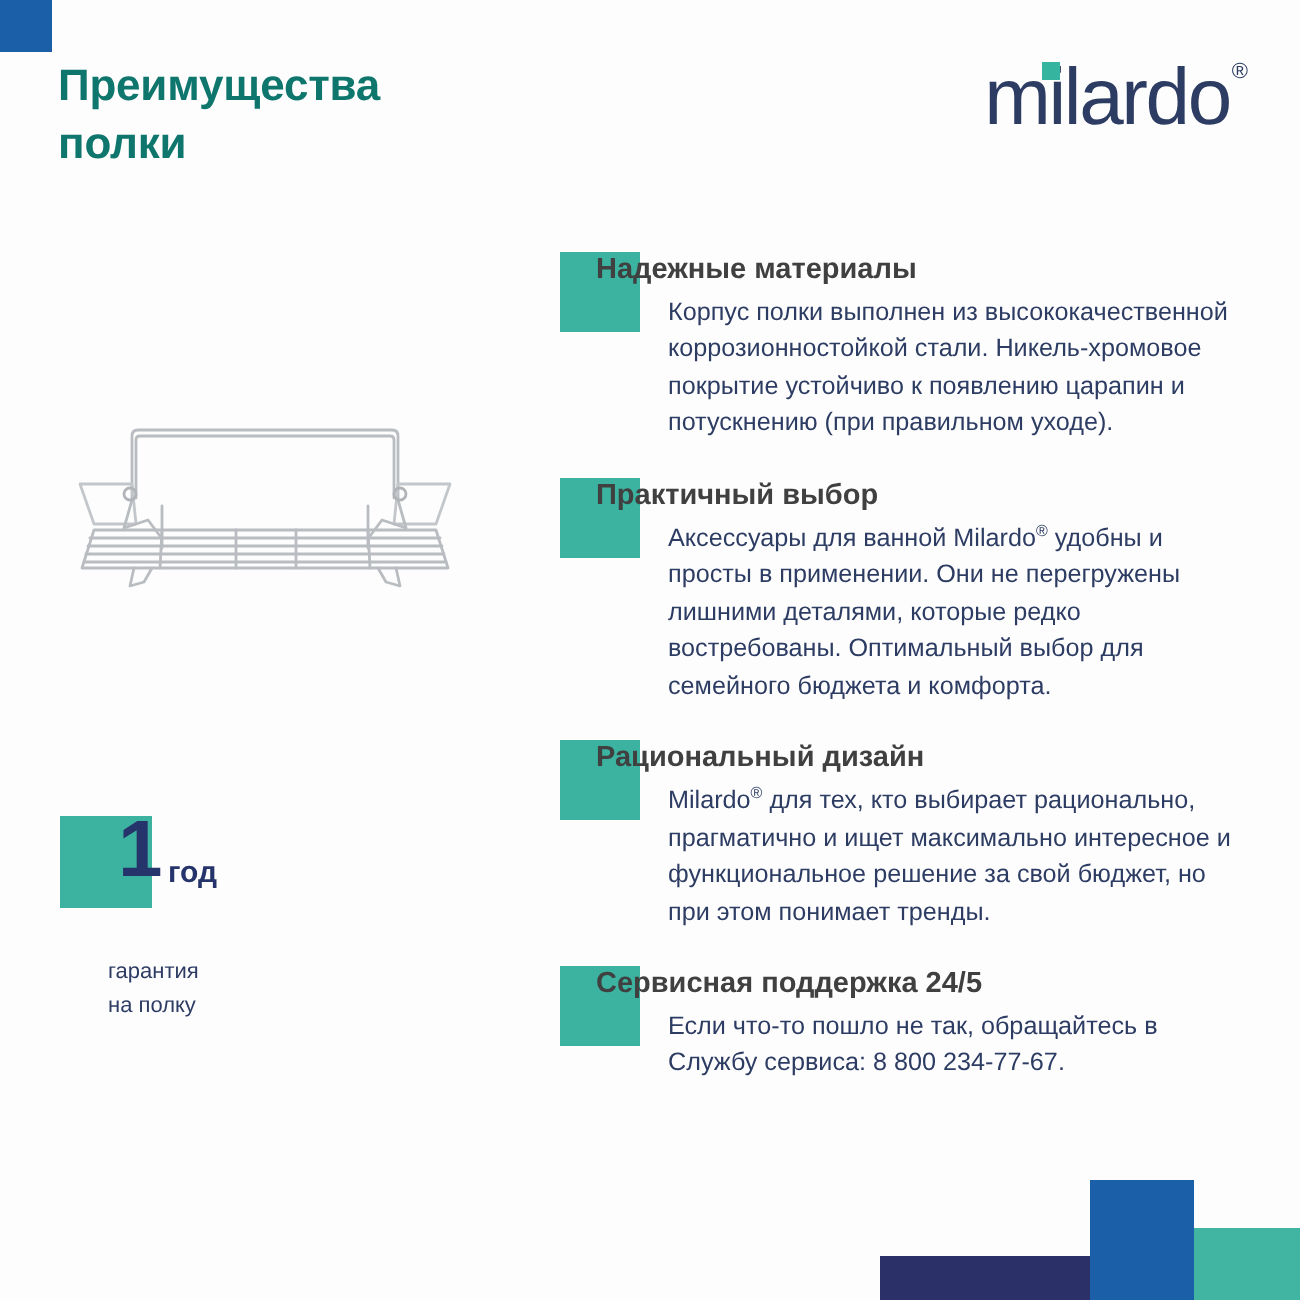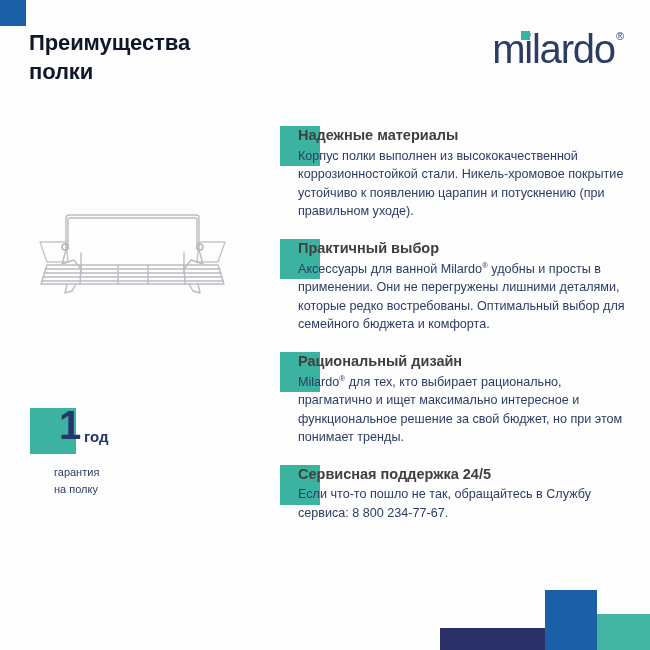--- a/index.html
+++ b/index.html
@@ -45,21 +45,21 @@
   }
 
   
   .page-title {
     position: absolute;
     left: 29px; top: 28px;
     width: 230px;
     font-size: 22px;
     font-weight: bold;
     line-height: 1.32;
-    color: #0f172a;
+    color: #0f766e;
     letter-spacing: -0.1px;
   }
 
   
   .logo {
     position: absolute;
     right: 26px; top: 29px;
     height: 44px;
     display: flex;
     align-items: flex-start;
@@ -119,21 +119,21 @@
   .warranty-unit {
     position: absolute;
     left: 54px;
     top: 21px;
     font-size: 15px;
     font-weight: bold;
     color: #25356b;
     line-height: 1;
   }
   .warranty-caption {
-    margin-top: 10px;
+    margin-top: 24px;
     padding-left: 24px;
     font-size: 11px;
     color: #2d3c63;
     line-height: 1.5;
     white-space: pre-line;
   }
 
   
   .features {
     position: absolute;
@@ -163,20 +163,21 @@
     font-weight: bold;
     color: #404040;
     line-height: 1.3;
     margin-bottom: 2px;
   }
   .feature-body {
     position: relative;
     font-size: 12.6px;
     color: #2d3c63;
     line-height: 1.47;
+    margin-left: 36px;
   }
   .feature-body sup {
     font-size: 8px;
     vertical-align: super;
     line-height: 0;
   }
 </style>
 </head>
 <body>
 

